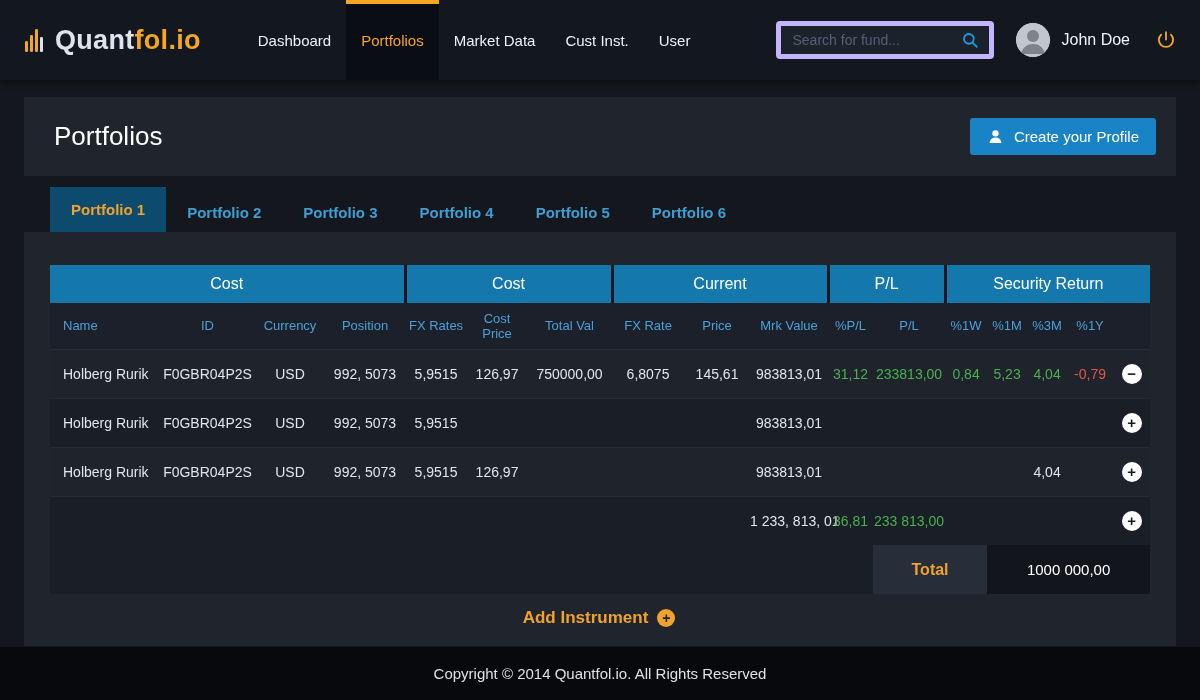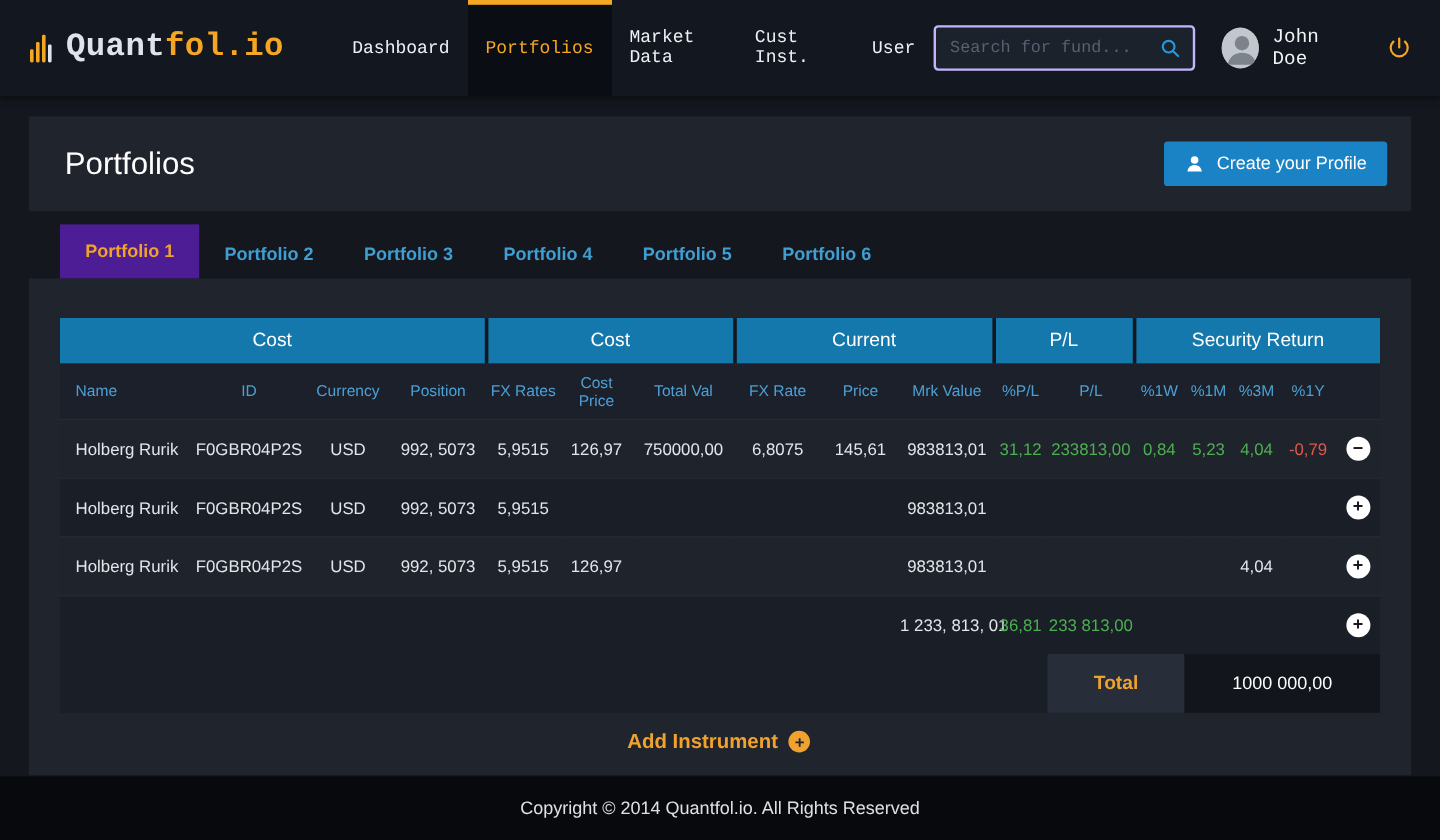--- a/index.html
+++ b/index.html
@@ -10,41 +10,41 @@
     display:flex; flex-direction:column;
     overflow:hidden;
   }
   
   .navbar {
     height:80px; flex:0 0 80px;
     background:#131720;
     display:flex; align-items:center;
     padding:16px 24px;
     box-shadow:0 2px 6px rgba(0,0,0,.5);
-    position:relative; z-index:5;font-family:Liberation Mono, monospace;
+    position:relative; z-index:5;
   }
   .logo { display:flex; align-items:center; gap:7px; cursor:pointer; margin-right:42px; }
   .logo-text { font-size:27px; font-weight:bold; letter-spacing:.3px; }
   .logo-q { color:#dfe4ea; }
   .logo-f { color:#f5a623; }
   .nav { display:flex; list-style:none; height:80px; }
   .nav li {
     display:flex; align-items:center; padding:0 15px;
     color:#eef1f4; font-size:15px; cursor:pointer;
   }
   .nav li.active {
     background:#0a0d13;
     border-top:4px solid #f5a623;
     padding-bottom:4px;
     color:#f5a623;
   }
   .spacer { flex:1; }
   .search-box {
     width:218px; height:38px;
-    background:#1b222c; border:2px solid #c4b5fd; border-radius:4px;
+    background:#1b222c; border:5px solid #c4b5fd; border-radius:4px;
     display:flex; align-items:center;
     padding:0 10px 0 12px; margin-right:22px;
   }
   .search-box input {
     flex:1; min-width:0; background:transparent; border:none; outline:none;
     color:#cfd6de; font-size:14px; font-family:inherit;
   }
   .search-box input::placeholder { color:#566171; }
   .search-icon-btn { display:flex; cursor:pointer; }
   .userbox { display:flex; align-items:center; gap:12px; }
@@ -64,21 +64,21 @@
   }
   .page-title { color:#ffffff; font-size:26px; font-weight:400; }
   .btn-primary {
     background:#1a83c6; color:#fff; font-size:15px;
     border:none; border-radius:3px; padding:10px 17px;
     display:flex; align-items:center; gap:10px;
     cursor:pointer; font-family:inherit;
   }
   .tabs { display:flex; align-items:flex-end; margin:13px 0 0 26px; height:43px; }
   .tab { padding:11px 21px; color:#3f9ed2; font-size:15px; font-weight:700; cursor:pointer; white-space:nowrap; }
-  .tab.active { background:#4c1d95; color:#f0a22e; padding:14px 21px; }
+  .tab.active { background:#0c4a6e; color:#f0a22e; padding:14px 21px; }
   .panel { background:#20242d; padding:33px 26px 18px; }
 
   
   table { width:1100px; border-collapse:collapse; table-layout:fixed; }
   .groups th {
     background:#1478ad; color:#ffffff;
     font-size:16px; font-weight:400; height:38px;
   }
   .groups th + th { border-left:3px solid #14171d; }
   .cols th {

